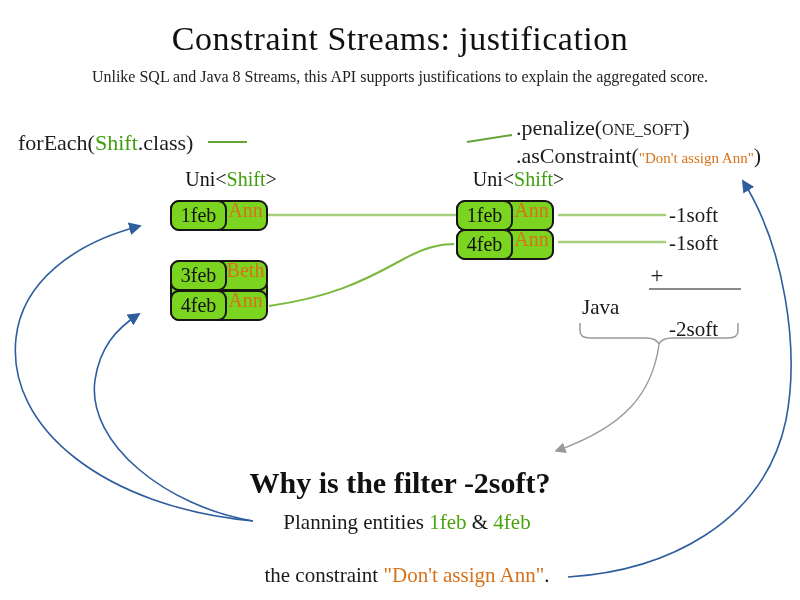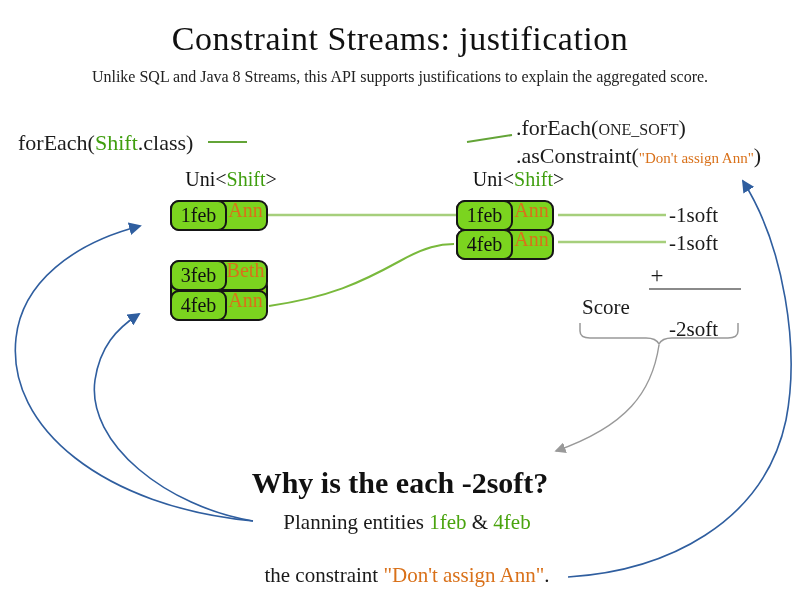--- a/index.html
+++ b/index.html
@@ -72,21 +72,21 @@
     <path d="M253,521 C168,507 86,444 95,380 C100,347 116,329 139,314" style="stroke:var(--blue-arrow)" stroke-width="1.6" fill="none" marker-end="url(#arrow-blue)"></path>
     <path d="M568,577 C665,571 764,524 786,420 C800,348 784,246 743,181" style="stroke:var(--blue-arrow)" stroke-width="1.6" fill="none" marker-end="url(#arrow-blue)"></path>
   </svg>
 
   <div class="abs title">Constraint Streams: justification</div>
   <div class="abs subtitle">Unlike SQL and Java 8 Streams, this API supports justifications to explain the aggregated score.</div>
 
   <div class="abs code" style="left:18px; top:130px;"><span>forEach(</span><span class="g">Shift</span><span>.class)</span></div>
 
 
-  <div class="abs code" style="left:516px; top:115px;"><span>.forEach(</span><span class="sm">ONE_SOFT</span><span>)</span></div>
+  <div class="abs code" style="left:516px; top:115px;"><span>.penalize(</span><span class="sm">ONE_SOFT</span><span>)</span></div>
 
   <div class="abs code" style="left:516px; top:143px;"><span>.asConstraint(</span><span class="o sm2">"Don't assign Ann"</span><span>)</span></div>
 
   <div class="abs stream-label" style="left:170px; top:168px; width:98px;"><span>Uni&lt;</span><span class="g">Shift</span><span>&gt;</span></div>
 
   <div class="abs stream-label" style="left:455px; top:168px; width:103px;"><span>Uni&lt;</span><span class="g">Shift</span><span>&gt;</span></div>
 
   <div class="row" style="left:170px; top:200px;">
     <div class="datebox">1feb</div>
     <div class="namebox">Ann</div>
@@ -109,23 +109,23 @@
     <div class="namebox">Ann</div>
   </div>
   <div class="row" style="left:456px; top:229px;">
     <div class="datebox">4feb</div>
     <div class="namebox">Ann</div>
   </div>
 
   <div class="abs penalty" style="left:669px; top:203px;">-1soft</div>
   <div class="abs penalty" style="left:669px; top:231px;">-1soft</div>
   <div class="abs plus" style="left:642px; top:263px; width:30px; text-align:center;">+</div>
-  <div class="abs penalty" style="left:582px; top:295px;">Score</div>
+  <div class="abs penalty" style="left:582px; top:295px;">Java</div>
   <div class="abs penalty" style="left:669px; top:305px;margin-top:12px;">-2soft</div>
 
-  <div class="abs why">Why is the each -2soft?</div>
+  <div class="abs why">Why is the filter -2soft?</div>
 
   <div class="abs expl" style="top:510px;"><span>Planning entities </span><span class="g">1feb</span><span> &amp; </span><span class="g">4feb</span></div>
 
 
   <div class="abs expl" style="top:563px;"><span>the constraint </span><span class="o">"Don't assign Ann"</span><span>.</span></div>
 
 </div>
 
 </body></html>

